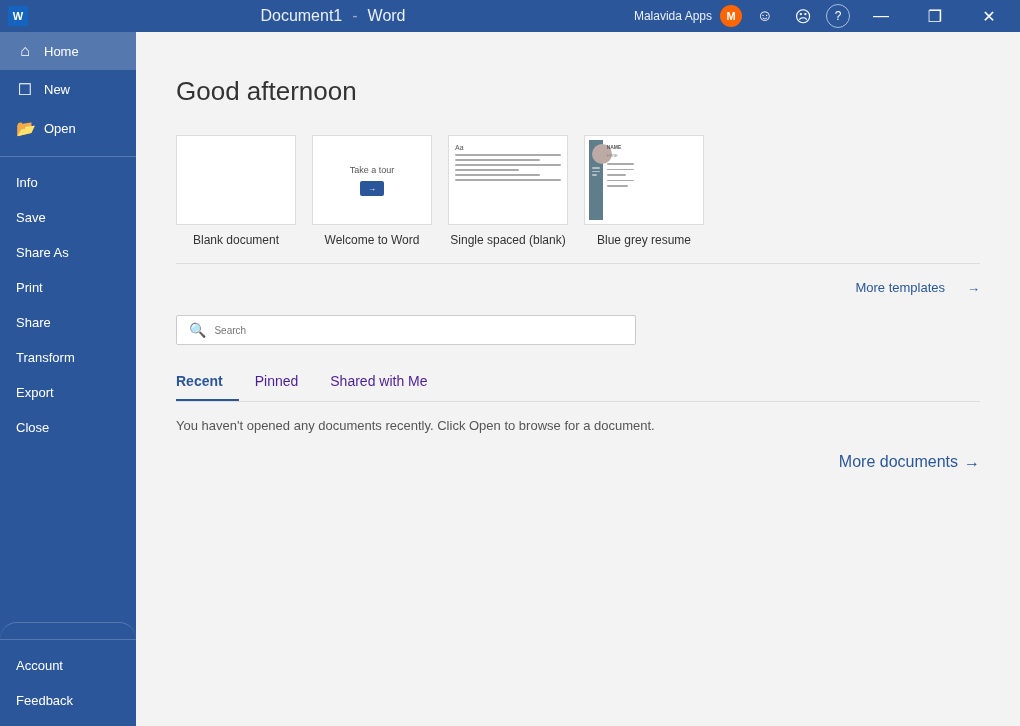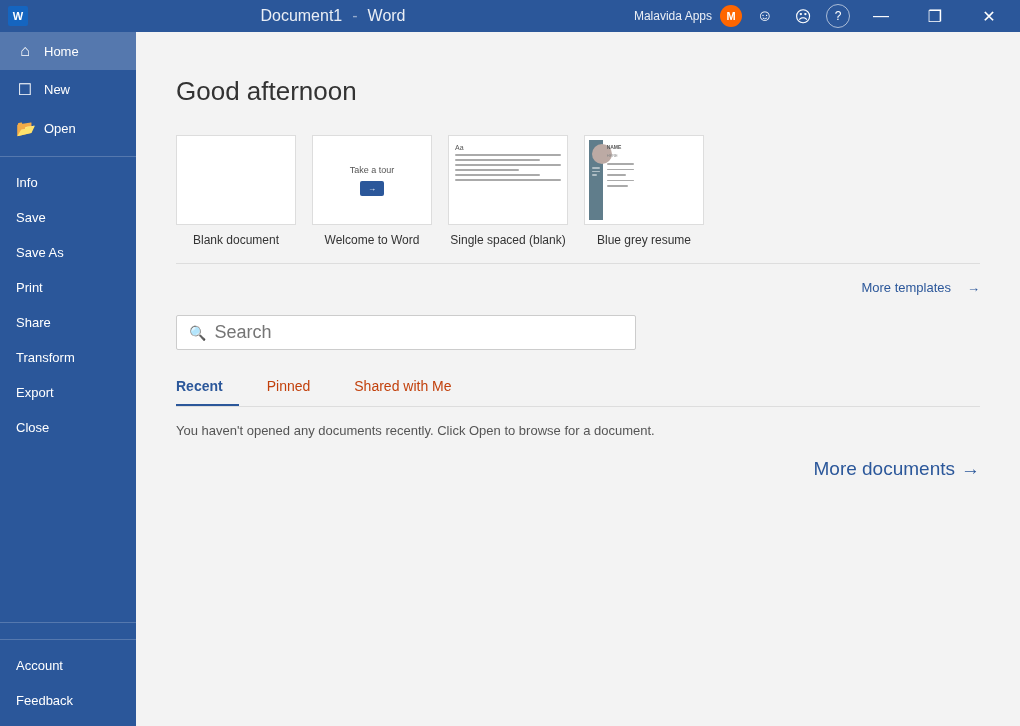--- a/index.html
+++ b/index.html
@@ -33,21 +33,21 @@
     
     .sidebar {
       width: 136px;
       background: #2b579a;
       display: flex;
       flex-direction: column;
       color: white;
       flex-shrink: 0;
     }
     .sidebar-top { flex: 1; }
-    .sidebar-bottom { border-top: 1px solid rgba(255,255,255,0.2); padding: 8px 0; }
+    .sidebar-bottom { border-top: 1px solid rgba(255,255,255,0.2); padding: 8px 0; border-radius: 17px; }
 
     .sidebar-item {
       display: flex; align-items: center; gap: 10px;
       padding: 10px 16px;
       cursor: pointer; color: white; font-size: 13px;
       text-decoration: none;
     }
     .sidebar-item.active { background: rgba(255,255,255,0.2); }
     .sidebar-item .icon { font-size: 16px; width: 18px; text-align: center; }
 
@@ -113,54 +113,54 @@
     .single-spaced-thumb { background: white; padding: 8px 6px; justify-content: flex-start; align-items: flex-start; }
     .line-block { width: 100%; height: 2px; background: #aaa; margin-bottom: 3px; border-radius: 1px; }
     .line-block.short { width: 60%; }
     .line-block.medium { width: 80%; }
     .ss-header { font-size: 7px; color: #555; margin-bottom: 3px; }
 
     
     .resume-thumb { background: white; padding: 4px; justify-content: flex-start; align-items: flex-start; }
 
     .more-templates-link {
-      display: flex; align-items: center; gap: 16px;
+      display: flex; align-items: center; gap: 22px;
       justify-content: flex-end;
       color: #2b579a; font-size: 13px; cursor: pointer;
       text-decoration: none;
       margin-bottom: 20px;
     }
 
     
     .search-bar {
       display: flex; align-items: center;
       background: white; border: 1px solid #ccc;
       border-radius: 2px; padding: 6px 12px; gap: 8px;
       width: 460px; margin-bottom: 20px;
     }
     .search-bar input {
-      border: none; outline: none; font-size: 18px; flex: 1; color: #555;
+      border: none; outline: none; font-size: 10px; flex: 1; color: #555;
       background: transparent;
     }
     .search-icon { color: #777; font-size: 14px; }
 
     
-    .tabs { display: flex; gap: 12px; margin-bottom: 16px; border-bottom: 1px solid #ddd; }
+    .tabs { display: flex; gap: 0; margin-bottom: 16px; border-bottom: 1px solid #ddd; }
     .tab {
-      padding: 8px 16px 10px 0; font-size: 14px; color: #c2410c;
+      padding: 8px 16px 10px 0; font-size: 14px; color: #4c1d95;
       cursor: pointer; margin-right: 16px; border-bottom: 2px solid transparent;
     }
     .tab.active { color: #2b579a; border-bottom-color: #2b579a; font-weight: 600; }
 
     .empty-message { font-size: 13px; color: #555; margin-bottom: 20px; }
 
     .more-docs-link {
       display: flex; align-items: center; gap: 6px;
       justify-content: flex-end;
-      color: #2b579a; font-size: 19px; cursor: pointer;
+      color: #2b579a; font-size: 16px; cursor: pointer;
     }
 
     
     .app-icon {
       width: 20px; height: 20px;
       background: #1565c0;
       color: white;
       font-size: 11px; font-weight: bold;
       display: flex; align-items: center; justify-content: center;
       border-radius: 2px;
@@ -245,21 +245,21 @@
 
       <div class="sidebar-section-divider"></div>
 
       <div class="sidebar-text-item">
         <span>Info</span>
       </div>
       <div class="sidebar-text-item">
         <span>Save</span>
       </div>
       <div class="sidebar-text-item">
-        <span>Save As</span>
+        <span>Share As</span>
       </div>
       <div class="sidebar-text-item">
         <span>Print</span>
       </div>
       <div class="sidebar-text-item">
         <span>Share</span>
       </div>
       <div class="sidebar-text-item">
         <span>Transform</span>
       </div>

